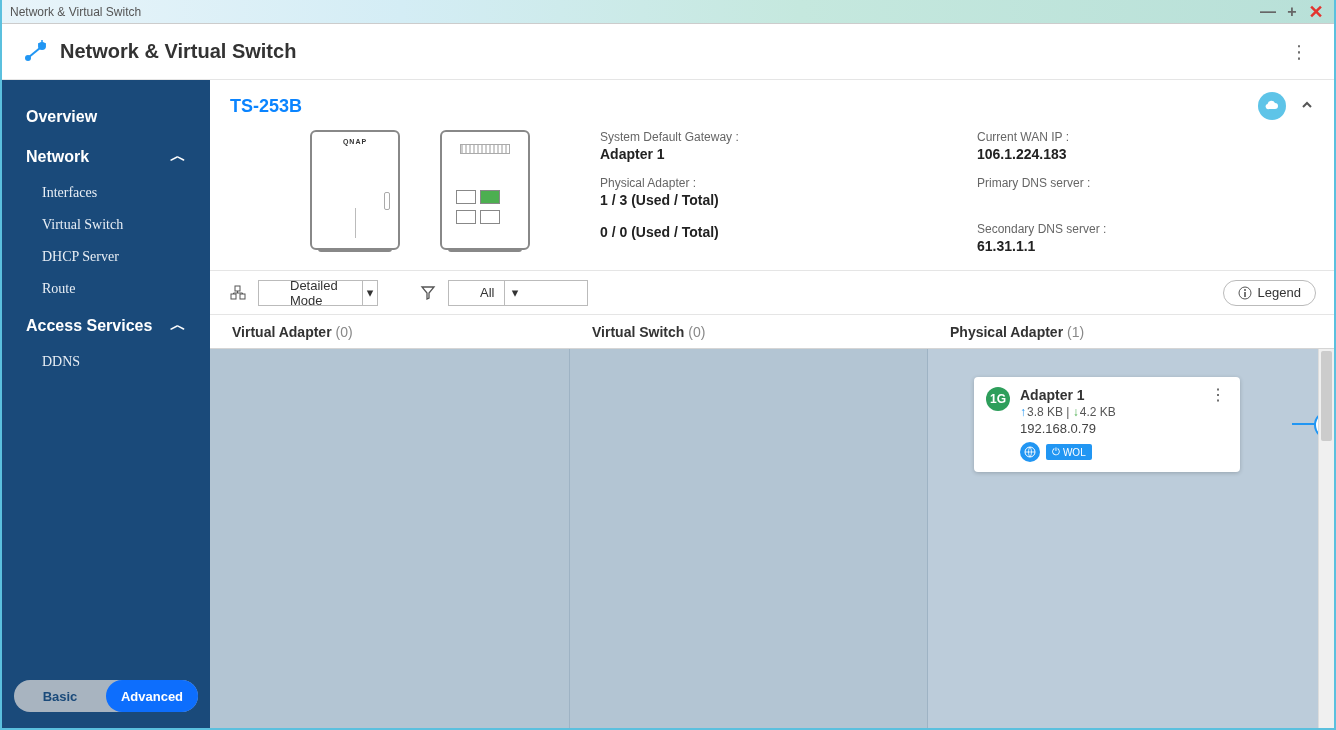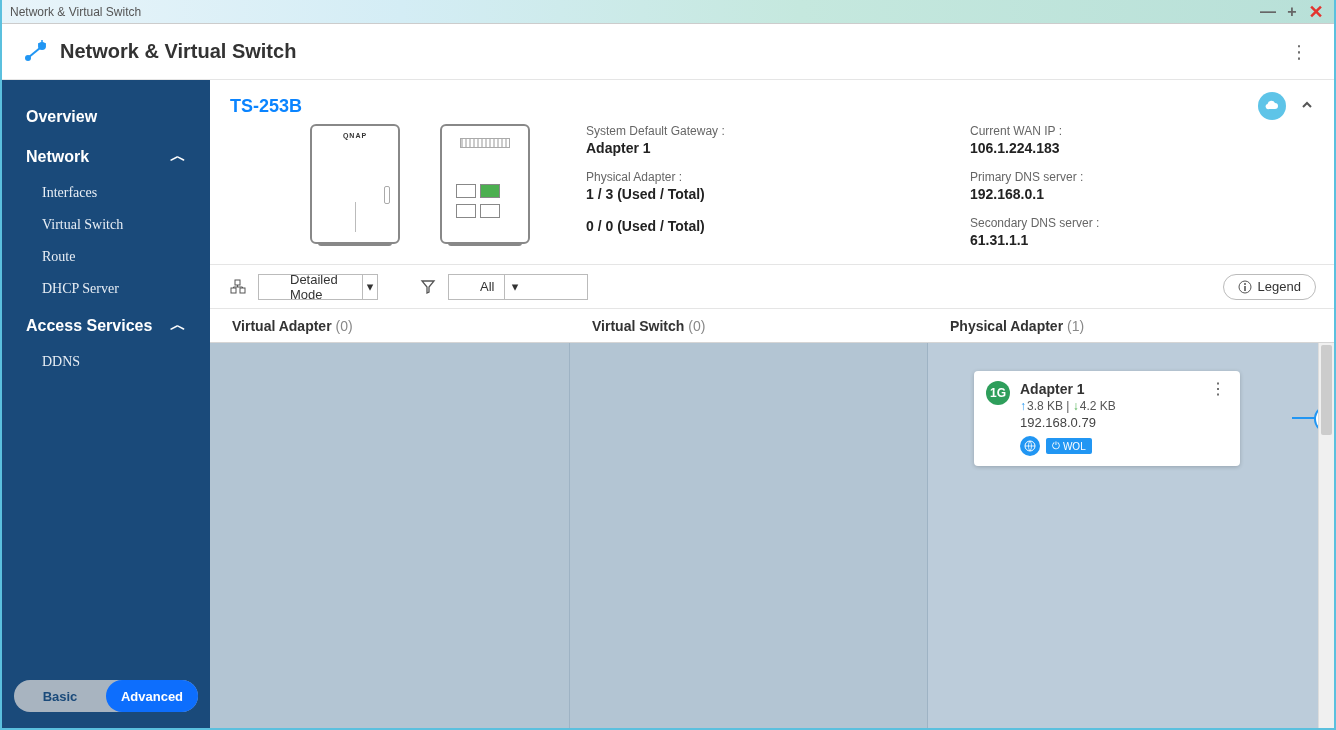--- a/index.html
+++ b/index.html
@@ -24,21 +24,21 @@
 .nav-sub { padding: 8px 24px 8px 40px; font-size: 14px; cursor: pointer; color: #e8eef5; font-family: Liberation Serif, serif; }
 .mode-toggle { margin: 0 12px 16px 12px; background: #a8b4c0; border-radius: 18px; height: 32px; display: flex; position: relative; }
 .mode-toggle .opt { flex: 1; display: flex; align-items: center; justify-content: center; font-size: 13px; font-weight: 600; color: #1a4a7a; cursor: pointer; border-radius: 18px; }
 .mode-toggle .opt.active { background: #0d6efd; color: #fff; }
 .main { flex: 1; display: flex; flex-direction: column; background: #fff; overflow: hidden; }
 .device-header { padding: 12px 20px 16px 20px; border-bottom: 1px solid #e5e5e5; position: relative; }
 .device-title-row { display: flex; align-items: center; }
 .device-name { font-size: 18px; font-weight: 600; color: #0a84ff; }
 .circ-icon { width: 28px; height: 28px; border-radius: 50%; background: #5ec4e8; display: flex; align-items: center; justify-content: center; margin-left: auto; }
 .collapse-chev { margin-left: 14px; cursor: pointer; color: #555; }
-.device-body { display: flex; gap: 16px; margin-top: 4px; }
+.device-body { display: flex; gap: 30px; margin-top: 10px; }
 .device-images { display: flex; gap: 40px; margin-left: 80px; }
 .nas-box { width: 90px; height: 120px; border: 2px solid #888; border-radius: 6px; position: relative; background: #fff; }
 .nas-box .label { position: absolute; top: 6px; left: 0; right: 0; text-align: center; font-size: 7px; font-weight: bold; letter-spacing: 1px; }
 .nas-box .slot { position: absolute; right: 8px; top: 60px; width: 6px; height: 18px; border: 1px solid #aaa; border-radius: 2px; }
 .nas-box .foot { position: absolute; bottom: -4px; left: 6px; right: 6px; height: 4px; background: #888; border-radius: 0 0 3px 3px; }
 .nas-box .line { position: absolute; bottom: 10px; left: 50%; width: 1px; height: 30px; background: #bbb; }
 .back-box { width: 90px; height: 120px; border: 2px solid #888; border-radius: 6px; position: relative; background: #fff; }
 .back-box .vent { position: absolute; top: 12px; left: 18px; right: 18px; height: 10px; border: 1px solid #aaa; background: repeating-linear-gradient(90deg, #ccc 0 2px, transparent 2px 4px); }
 .back-box .port-row { position: absolute; left: 14px; display: flex; gap: 4px; }
 .back-box .port-row.r1 { top: 58px; }
@@ -118,22 +118,22 @@
       <div class="nav">
         <div class="nav-item top">
             <span>Overview</span>
           </div>
         <div class="nav-item top">
             <span>Network</span>
             <span class="chev">︿</span>
           </div>
         <div class="nav-sub">Interfaces</div>
         <div class="nav-sub">Virtual Switch</div>
+        <div class="nav-sub">DHCP Server</div>
         <div class="nav-sub">Route</div>
-        <div class="nav-sub">DHCP Server</div>
         <div class="nav-item top">
             <span>Access Services</span>
             <span class="chev">︿</span>
           </div>
         <div class="nav-sub">DDNS</div>
       </div>
       <div class="mode-toggle">
         <div class="opt">Basic</div>
         <div class="opt active">Advanced</div>
       </div>
@@ -183,21 +183,20 @@
             <div class="info-cell">
                 <div class="lbl">Current WAN IP :</div>
                 <div class="val">106.1.224.183</div>
               </div>
             <div class="info-cell">
                 <div class="lbl">Physical Adapter :</div>
                 <div class="val">1 / 3 (Used / Total)</div>
               </div>
             <div class="info-cell">
                 <div class="lbl">Primary DNS server :</div>
-                <div class="val">192.168.0.1</div>
               </div>
             <div class="info-cell">
                 <div class="val">0 / 0 (Used / Total)</div>
               </div>
             <div class="info-cell">
                 <div class="lbl">Secondary DNS server :</div>
                 <div class="val">61.31.1.1</div>
               </div>
           </div>
         </div>

